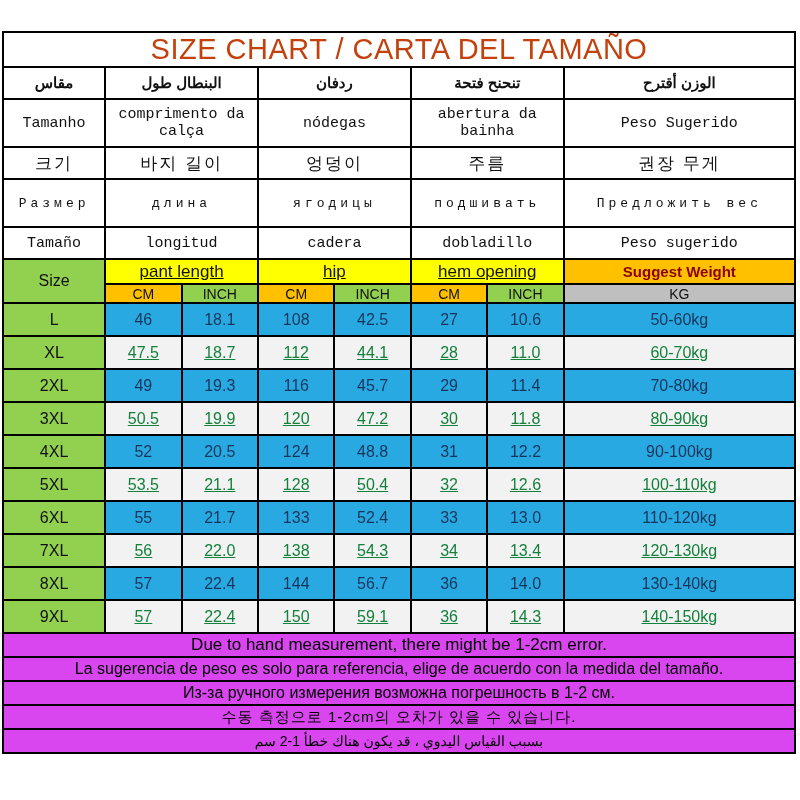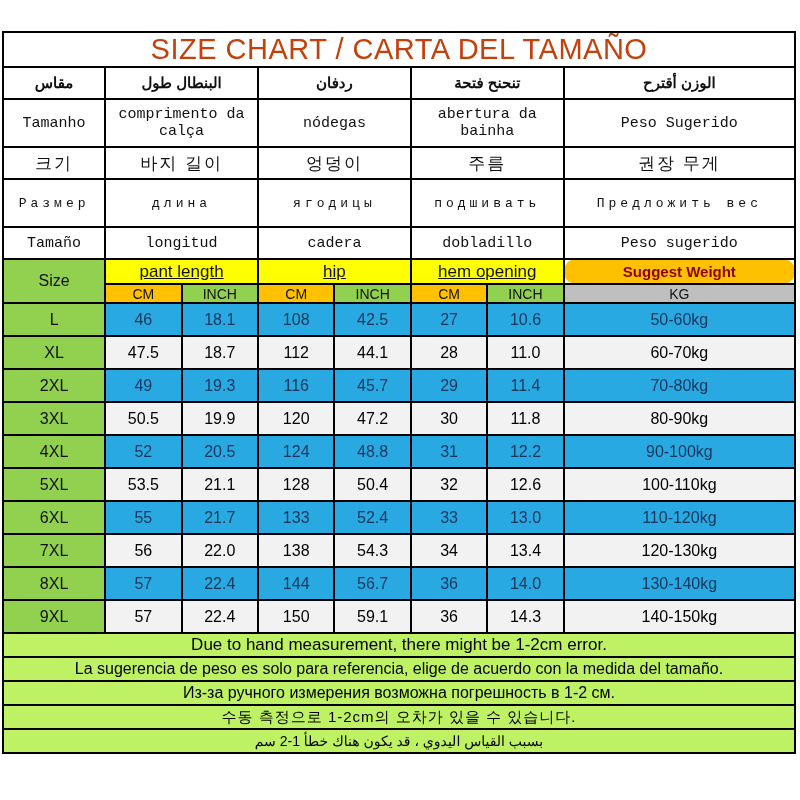--- a/index.html
+++ b/index.html
@@ -22,32 +22,32 @@
   
   tr.lang-arabic td     { height:30px; font-size:15px; font-weight:bold; }
   tr.lang-portuguese td { height:46px; font-size:15px; font-family:"Liberation Mono", monospace;margin-top:20px; }
   tr.lang-korean td     { height:30px; font-size:17px; letter-spacing:2px;margin-top:28px; }
   tr.lang-russian td    { height:46px; font-size:13px; font-family:"Liberation Mono", monospace; letter-spacing:4px; }
   tr.lang-spanish td    { height:30px; font-size:15px; font-family:"Liberation Mono", monospace; }
   
   td.size-hdr  { background:#92D050; font-size:16px; }
   tr.group-row td { height:23px; }
   td.grp       { background:#FFFF00; font-size:17px;text-decoration:underline; }
-  td.wt-hdr    { background:#FFC000; color:#8B0000; font-weight:bold; font-size:15px;border-radius:12px; }
+  td.wt-hdr    { background:#FFC000; color:#8B0000; font-weight:bold; font-size:15px; }
   tr.units-row td { height:17px; font-size:14px; }
   td.unit-cm   { background:#FFC000; }
   td.unit-inch { background:#92D050; }
   td.unit-kg   { background:#BFBFBF; }
   
   tr.data-row td { height:31px; font-size:16px; }
   tr.data-row td.size-cell { background:#92D050; color:#111; }
   tr.row-blue td.val  { background:#29A9E1; color:#17365D; }
-  tr.row-light td.val { background:#F2F2F2; color:#000000; }
-  
-  tr.note td { height:22px; font-size:16px; background:#bef264; color:#000; }
+  tr.row-light td.val { background:#F2F2F2; color:#15803d;text-decoration:underline; }
+  
+  tr.note td { height:22px; font-size:16px; background:#d946ef; color:#000; }
   tr.note-english td { font-size:17px; }
   tr.note-spanish td { font-size:16px; }
   tr.note-russian td { font-size:16px; }
   tr.note-korean td  { font-size:15px; letter-spacing:1px; }
   tr.note-arabic td  { font-size:14px; }
 </style>
 </head>
 <body>
 
 <table class="size-chart">

